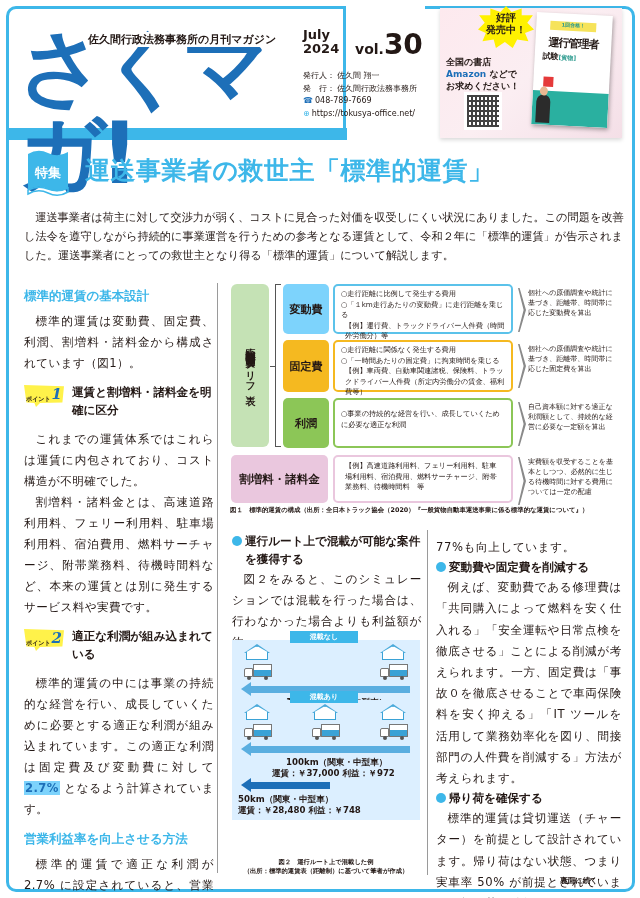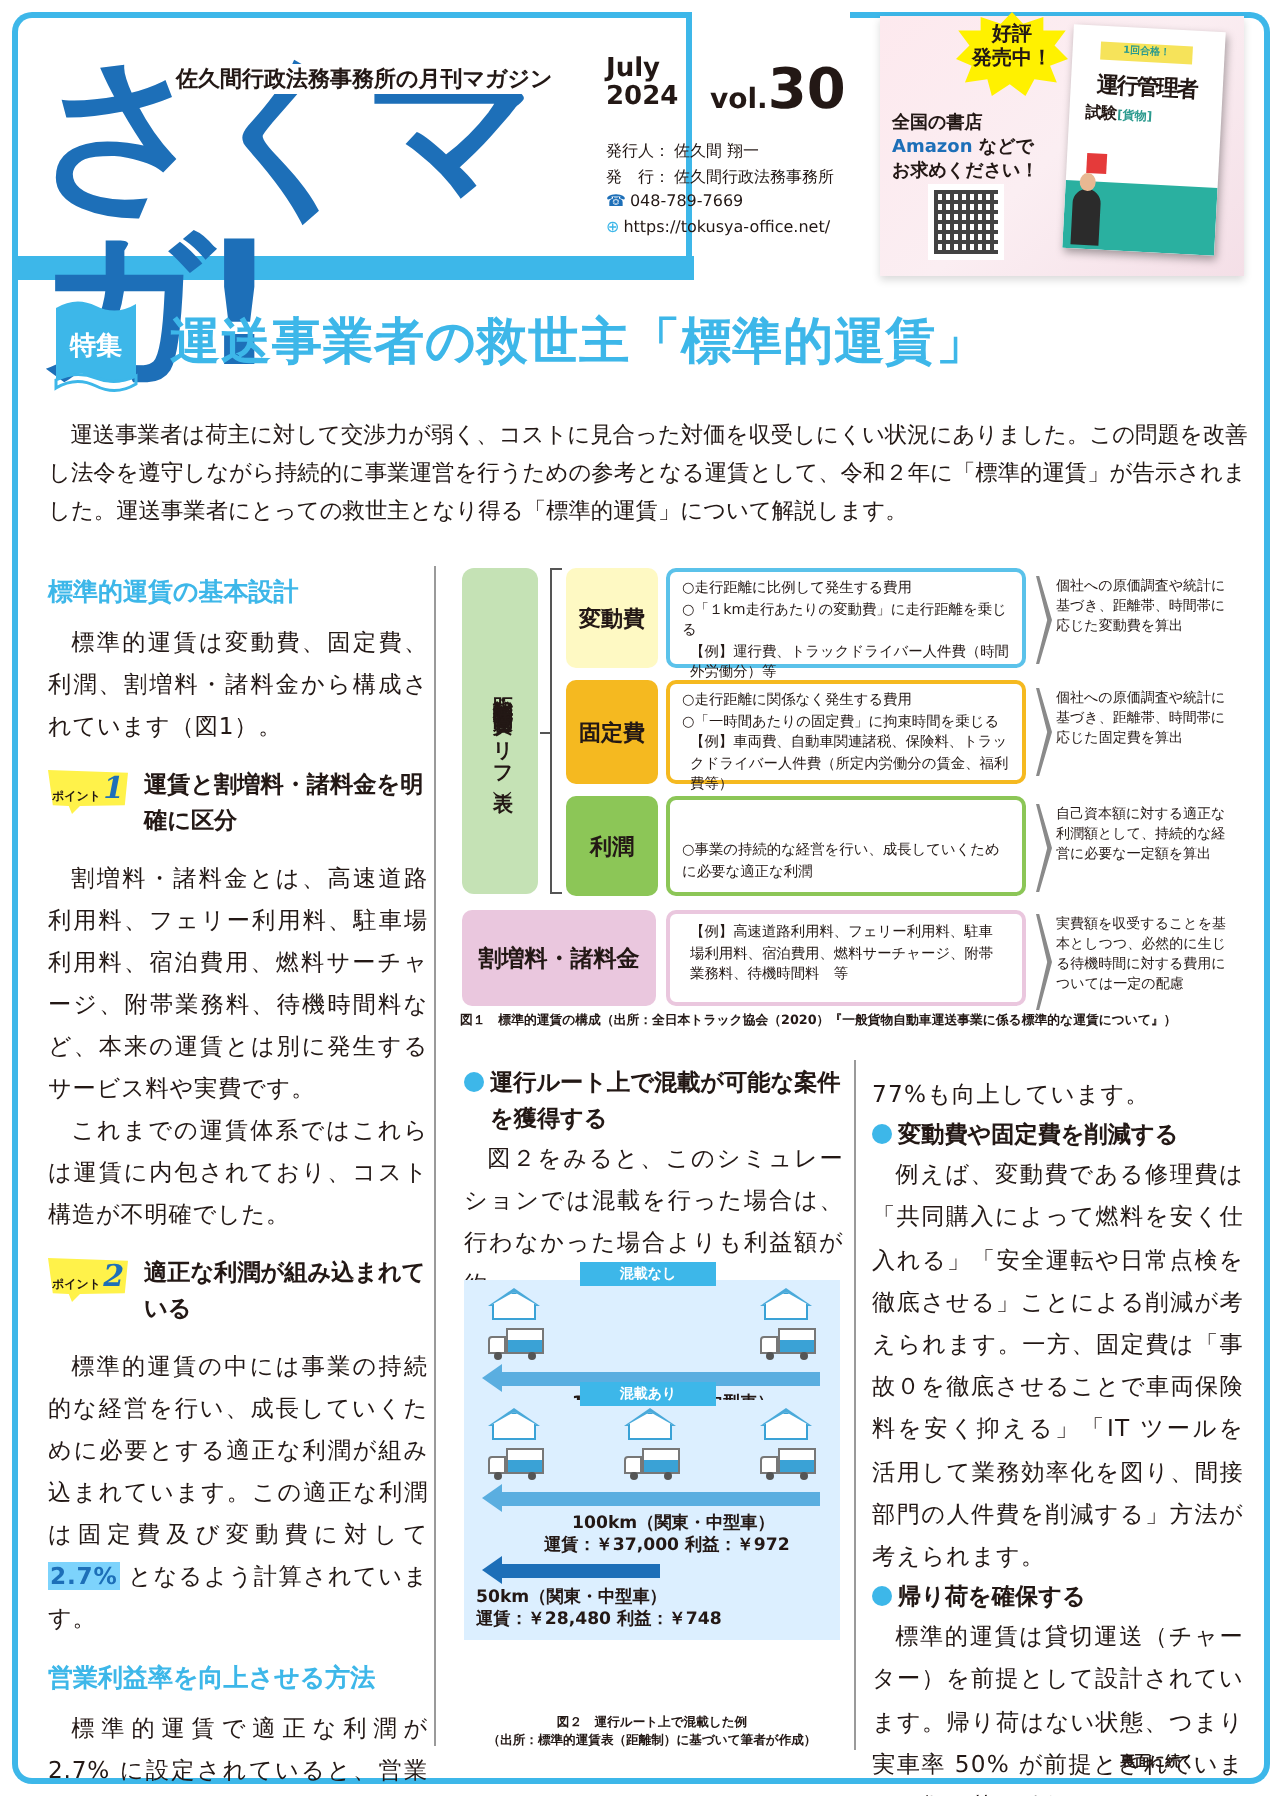--- a/index.html
+++ b/index.html
@@ -111,28 +111,28 @@
 
   
   .fig1 { left: 228px; top: 282px; width: 395px; height: 240px; }
   .rate-side {
     position: absolute; left: 3px; top: 2px; width: 38px; height: 163px; background: #c5e2b5; border-radius: 6px;
     writing-mode: vertical-rl; font-size: 10px; font-weight: bold; display:flex; align-items:center; justify-content:center; letter-spacing: 1px;
   }
   .bracket { position: absolute; left: 47px; top: 2px; width: 6px; height: 163px; border: 1px solid #555; border-right: none; }
   .bracket-tick { position: absolute; left: 42px; top: 84px; width: 5px; height: 1px; background: #555; }
   .cat { position: absolute; left: 55px; width: 46px; border-radius: 5px; font-size: 11px; font-weight: bold; display:flex; align-items:center; justify-content:center; }
-  .cat-var { top: 2px; height: 50px; background: #fef9c3; }
+  .cat-var { top: 2px; height: 50px; background: #7dd3fc; }
   .cat-fix { top: 58px; height: 52px; background: #f5b920; }
   .cat-prf { top: 116px; height: 50px; background: #8cc657; }
   .cat-sur { left: 3px; top: 173px; width: 97px; height: 48px; background: #eac7de; font-size: 11.5px; }
   .desc { position: absolute; left: 105px; width: 180px; border-radius: 5px; border: 2px solid; font-size: 7.2px; line-height: 10.5px; padding: 3px 6px; background:#fff; }
   .desc-var { top: 2px; height: 50px; border-color: #5bc2ea; }
   .desc-fix { top: 58px; height: 52px; border-color: #f5b920; }
-  .desc-prf { top: 116px; height: 50px; border-color: #8cc657; padding-top: 20px; }
+  .desc-prf { top: 116px; height: 50px; border-color: #8cc657; padding-top: 9px; }
   .desc-sur { top: 173px; height: 48px; border-color: #eac7de; padding: 4px 10px; }
   .desc .ex { display:block; padding-left: 4px; }
   .arrow-note { position: absolute; left: 290px; width: 95px; font-size: 7px; line-height: 10px; padding-left: 10px; }
   .arrow-note::before {
     content: ""; position: absolute; left: 0; top: 0; width: 8px; height: 100%;
     background: #8a8a8a; clip-path: polygon(0 0, 20% 0, 100% 50%, 20% 100%, 0 100%, 70% 50%);
   }
   .an-var { top: 6px; height: 44px; }
   .an-fix { top: 62px; height: 44px; }
   .an-prf { top: 120px; height: 44px; }
@@ -249,22 +249,22 @@
 <div class="abs col-left">
   <div class="h">標準的運賃の基本設計</div>
   <p>標準的運賃は変動費、固定費、利潤、割増料・諸料金から構成されています（図1）。</p>
   <div class="point">
     <div class="point-badge">
         <span>ポイント</span>
         <span class="n">1</span>
       </div>
     <div class="point-title">運賃と割増料・諸料金を明確に区分</div>
   </div>
+  <p>これまでの運賃体系ではこれらは運賃に内包されており、コスト構造が不明確でした。</p>
   <p>割増料・諸料金とは、高速道路利用料、フェリー利用料、駐車場利用料、宿泊費用、燃料サーチャージ、附帯業務料、待機時間料など、本来の運賃とは別に発生するサービス料や実費です。</p>
-  <p>これまでの運賃体系ではこれらは運賃に内包されており、コスト構造が不明確でした。</p>
   <div class="point">
     <div class="point-badge">
         <span>ポイント</span>
         <span class="n">2</span>
       </div>
     <div class="point-title">適正な利潤が組み込まれている</div>
   </div>
   <p><span>標準的運賃の中には事業の持続的な経営を行い、成長していくために必要とする適正な利潤が組み込まれています。この適正な利潤は固定費及び変動費に対して </span><span class="hl">2.7%</span><span> となるよう計算されています。</span></p>
   <div class="h" style="margin-top:9px">営業利益率を向上させる方法</div>
   <p>標準的運賃で適正な利潤が 2.7% に設定されていると、営業利益率は 2.7% が天井になってしまうのでしょうか。もちろん、そんなことはありません。次のように営業利益を向上させる方法があります。</p>

